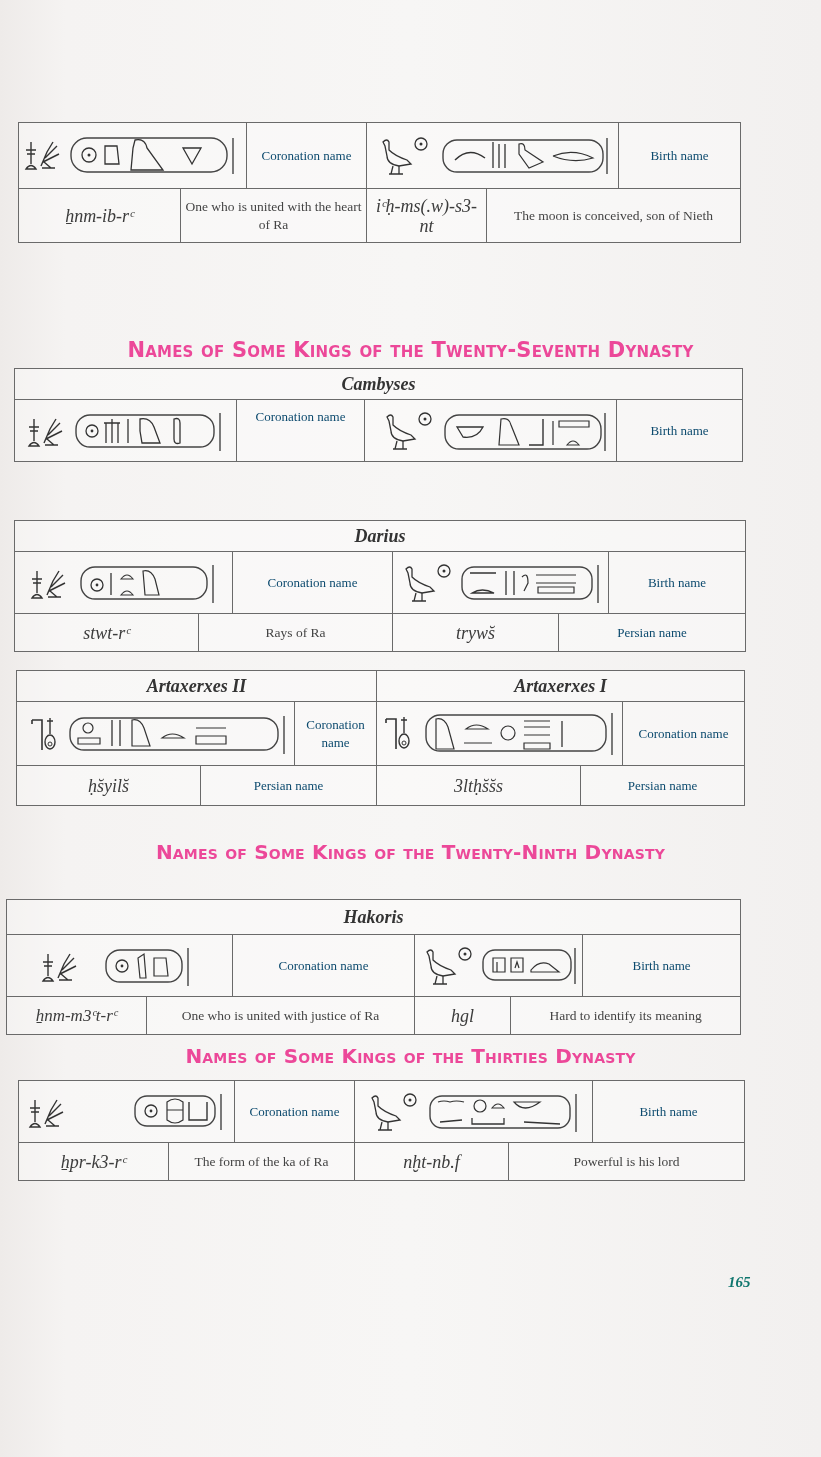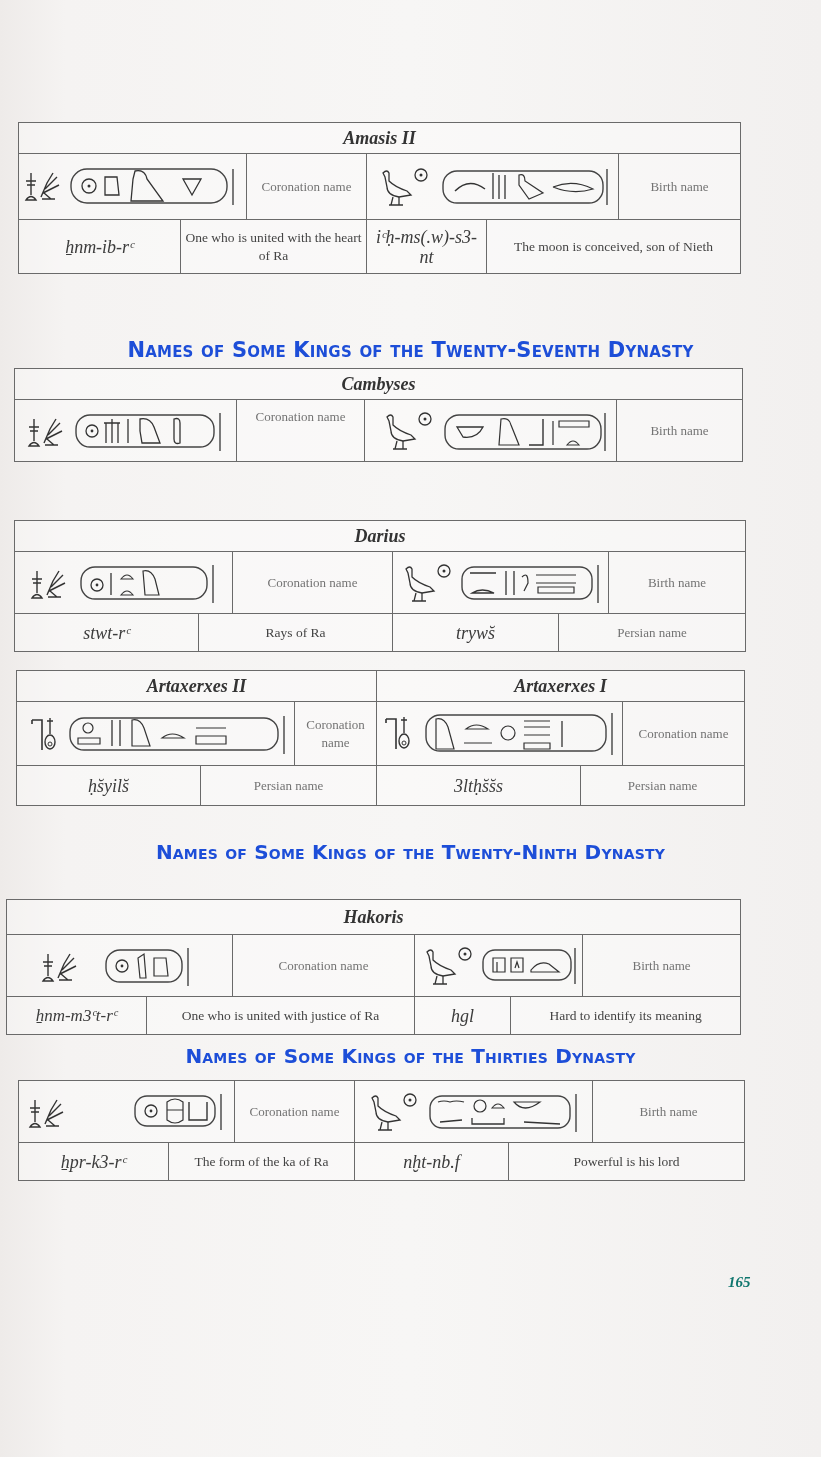--- a/index.html
+++ b/index.html
@@ -3,33 +3,33 @@
 <meta charset="utf-8">
 <style>
   html, body { margin:0; padding:0; }
   body {
     width:821px; height:1457px; position:relative; overflow:hidden;
     background: linear-gradient(90deg, #eeebe9 0%, #f5f3f2 8%, #f7f6f5 50%, #f2f0ef 100%);
     font-family: "Liberation Serif", serif; color:#3a3a3a;
   }
   .heading {
     position:absolute; left:0; width:821px; text-align:center;
-    font-family: "DejaVu Sans", sans-serif; font-weight:bold; color:#1d4ed8;
+    font-family: "DejaVu Sans", sans-serif; font-weight:bold; color:#ec4899;
     font-variant: small-caps; letter-spacing:0.2px;
   }
   table.king {
     position:absolute; border-collapse:collapse; table-layout:fixed;
     background:rgba(255,255,255,0.35);
   }
   table.king td {
     border:1.3px solid #6a6a6a; text-align:center; vertical-align:middle;
     padding:0 3px; overflow:hidden;
   }
   td.title { font-style:italic; font-weight:bold; font-size:18px; color:#333; height:34px; }
-  td.label { font-size:13px; color:#737373; line-height:18px; }
+  td.label { font-size:13px; color:#0c4a6e; line-height:18px; }
   td.meaning { font-size:13.5px; color:#444; line-height:18px; }
   td.translit { font-style:italic; font-size:18px; color:#3c3c3c; line-height:20px; }
   td.glyph svg { display:block; margin:0 auto; }
   .pageno {
     position:absolute; left:728px; top:1274px; font-family:"Liberation Serif", serif;
     font-style:italic; font-weight:bold; font-size:15px; color:#0f766e;
   }
 </style>
 </head>
 <body>
@@ -59,23 +59,20 @@
 <table class="king" style="left:18px;top:122px;width:722px;">
   <colgroup>
       <col style="width:162px">
       <col style="width:66px">
       <col style="width:120px">
       <col style="width:120px">
       <col style="width:132px">
       <col style="width:122px">
     </colgroup>
   <tbody>
-      <tr>
-        <td class="title" colspan="6" style="height:30px">Amasis II</td>
-      </tr>
   <tr style="height:66px">
     <td class="glyph" colspan="2">
       <svg width="220" height="44" viewBox="0 0 220 44">
         <use href="#sedge-bee" x="0" y="4"></use>
         <rect x="48" y="4" width="156" height="34" rx="16" stroke="#444" stroke-width="1.4" fill="none"></rect>
         <line x1="210" y1="4" x2="210" y2="40" stroke="#444" stroke-width="1.4"></line>
         <circle cx="66" cy="21" r="7" stroke="#333" stroke-width="1.3" fill="none"></circle>
             <circle cx="66" cy="21" r="1.5" fill="#333"></circle>
         <path d="M82 12 L94 12 L96 30 L82 30 Z" stroke="#333" stroke-width="1.3" fill="none"></path>
         <path d="M112 6 Q122 4 124 14 L140 36 L108 36 L110 14 Z" stroke="#333" stroke-width="1.3" fill="none"></path>

